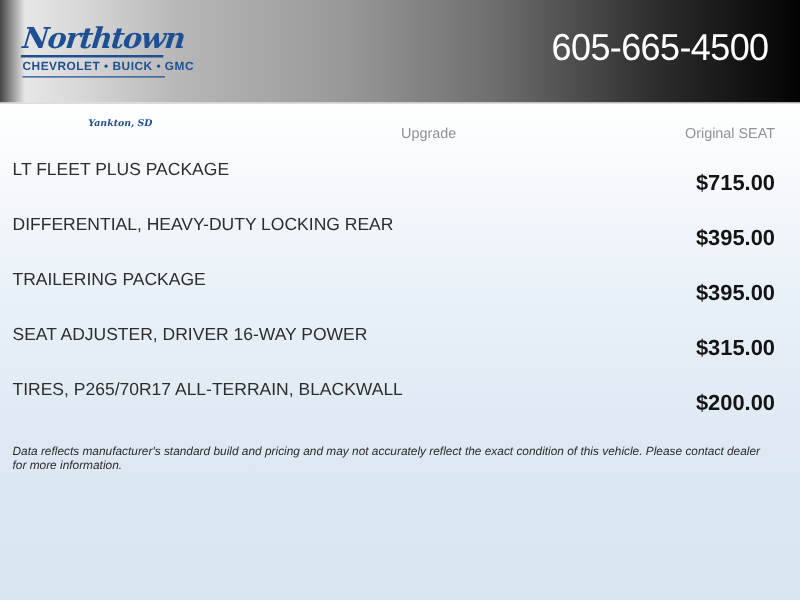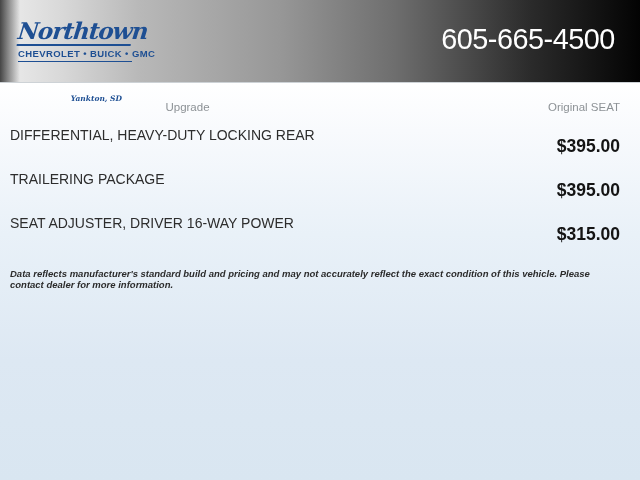--- a/index.html
+++ b/index.html
@@ -95,21 +95,21 @@
     width: 100%;
     border-collapse: collapse;
   }
   thead th {
     font-size: 11.5px;
     font-weight: normal;
     color: #8d9296;
     padding: 18px 0 8px 0;
     vertical-align: bottom;
   }
-  th.col-upgrade { text-align: center; }
+  th.col-upgrade { text-align: right; }
   th.col-msrp { text-align: right; }
 
   tbody tr { height: 44px; }
   td.label {
     vertical-align: top;
     padding-top: 6px;
     font-size: 14px;
     line-height: 1.15;
     color: #2d2d2d;
     width: 355px;
@@ -123,21 +123,20 @@
     font-weight: bold;
     color: #141414;
     white-space: nowrap;
   }
 
   .disclaimer {
     padding-top: 15px;
     font-size: 9.5px;
     font-style: italic;
     color: #2b2b2b;
-    font-weight: bold;
   }
 </style>
 </head>
 <body>
 
 <div class="header">
   <div class="logo">
     <div class="logo-script">Northtown</div>
     <div class="logo-brands">CHEVROLET • BUICK • GMC</div>
     <div class="logo-city">Yankton, SD</div>
@@ -147,35 +146,43 @@
 
 <div class="page">
   <table class="upgrades">
     <thead>
       <tr>
         <th class="col-upgrade">Upgrade</th>
         <th class="col-msrp">Original SEAT</th>
       </tr>
     </thead>
     <tbody id="rows-body">
+  <tr>
+    <td class="label">LT FLEET PLUS PACKAGE</td>
+    <td class="price">$715.00</td>
+  </tr>
 
   <tr>
     <td class="label">DIFFERENTIAL, HEAVY-DUTY LOCKING REAR</td>
     <td class="price">$395.00</td>
   </tr>
 
   <tr>
     <td class="label">TRAILERING PACKAGE</td>
     <td class="price">$395.00</td>
   </tr>
 
   <tr>
     <td class="label">SEAT ADJUSTER, DRIVER 16-WAY POWER</td>
     <td class="price">$315.00</td>
   </tr>
 
 
+  <tr>
+    <td class="label">TIRES, P265/70R17 ALL-TERRAIN, BLACKWALL</td>
+    <td class="price">$200.00</td>
+  </tr>
 
 </tbody>
   </table>
 
   <div class="disclaimer">Data reflects manufacturer's standard build and pricing and may not accurately reflect the exact condition of this vehicle. Please contact dealer for more information.</div>
 </div>
 
 </body></html>

